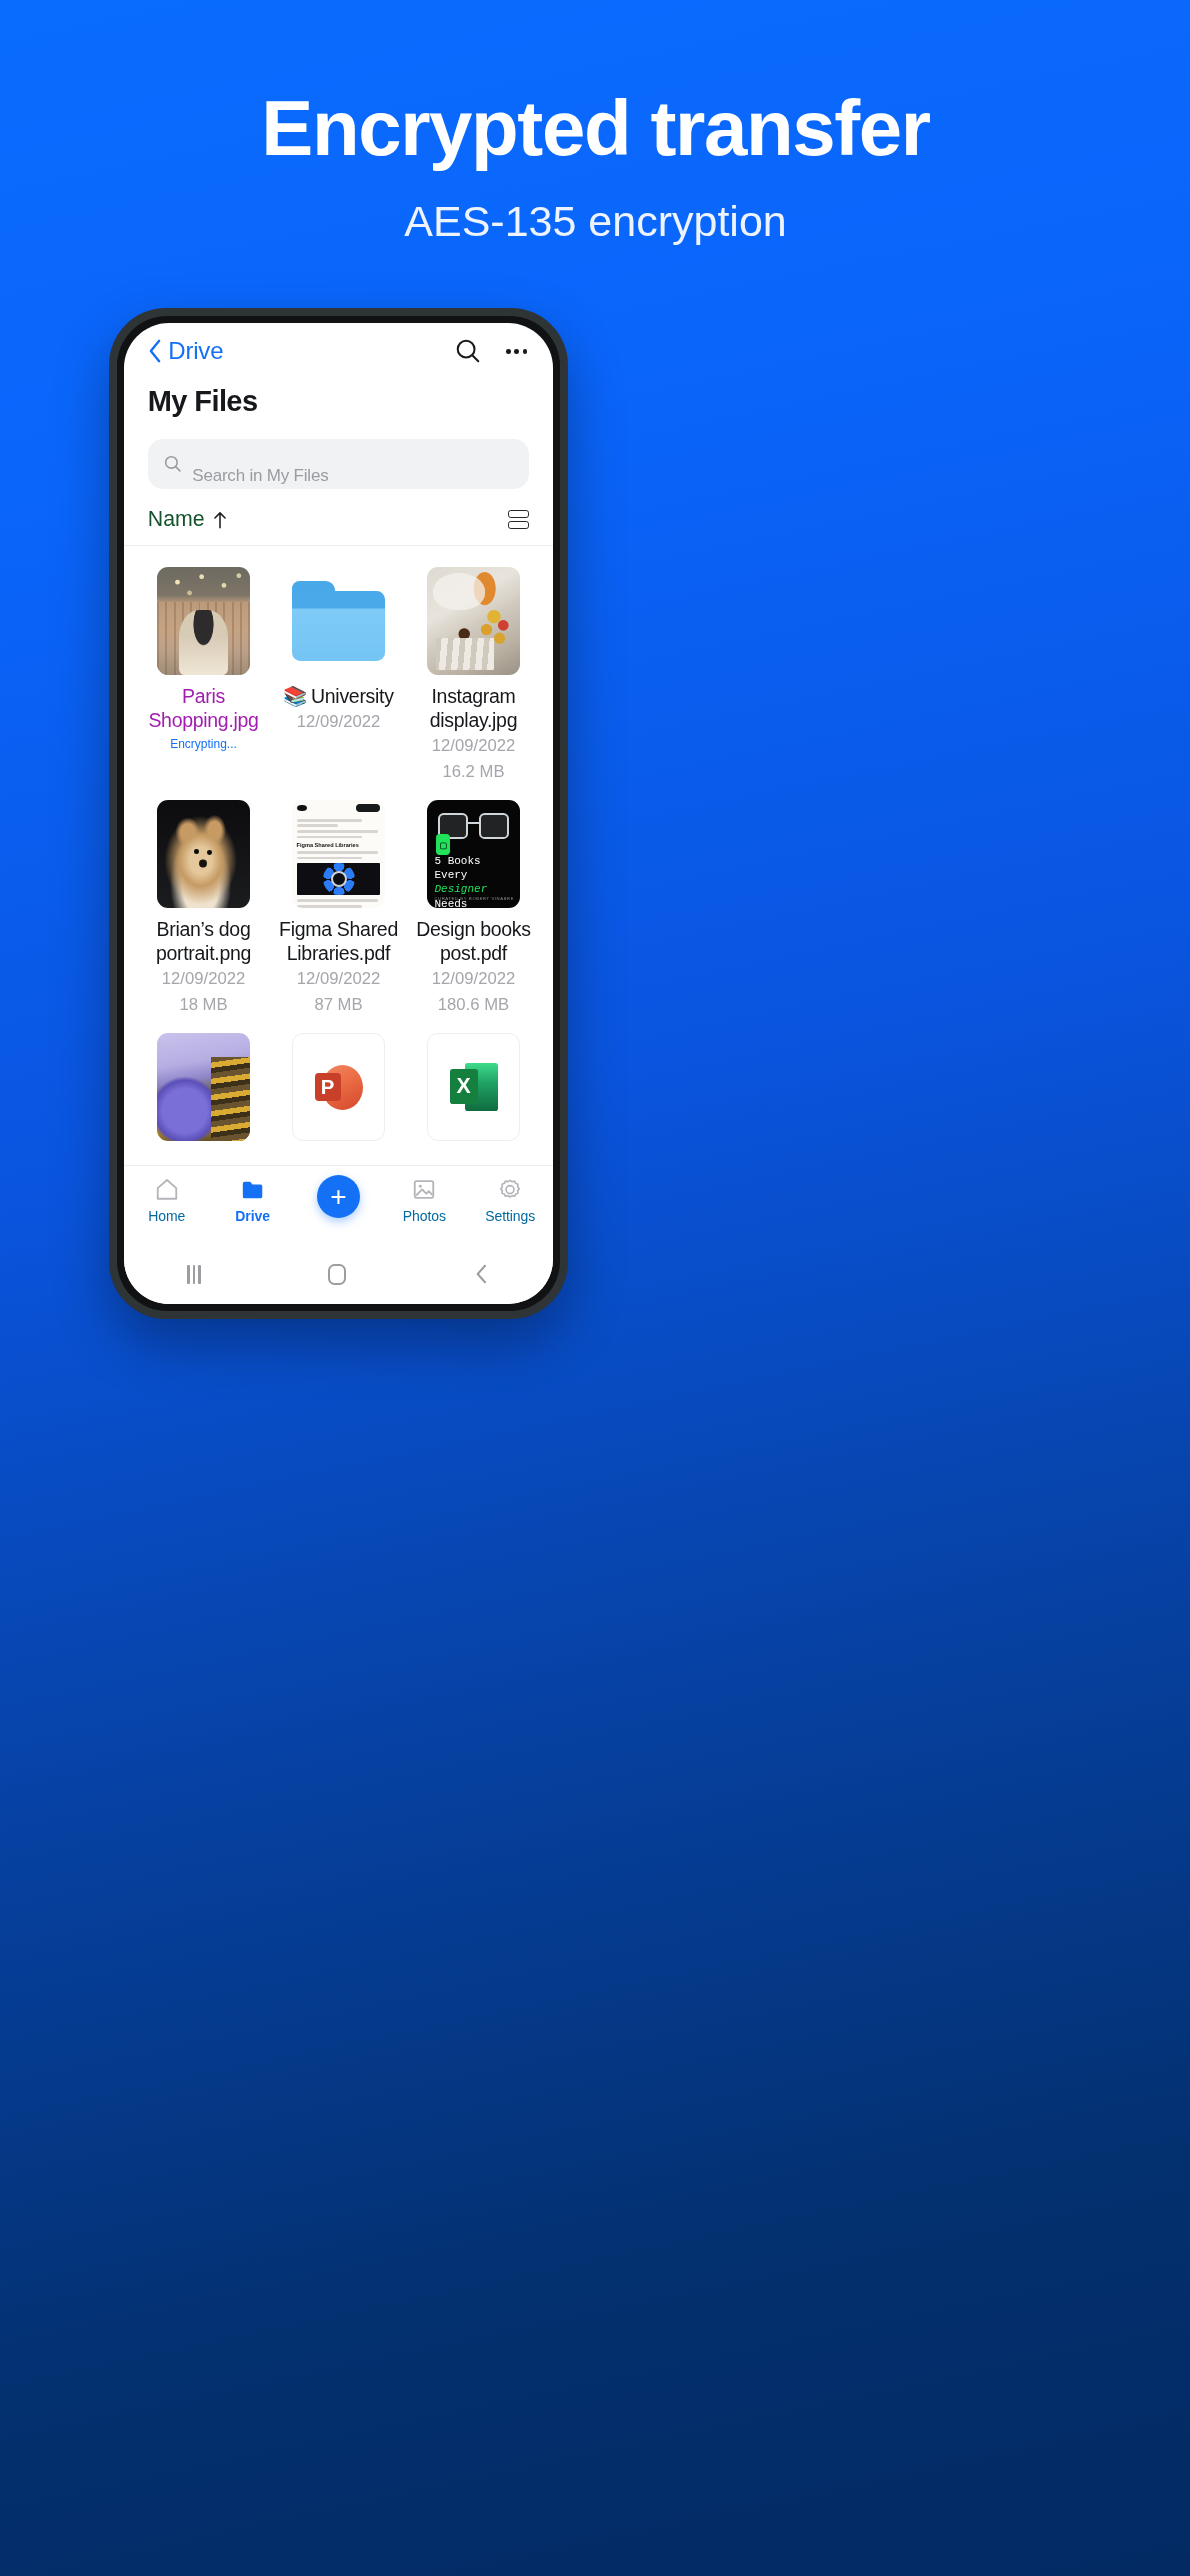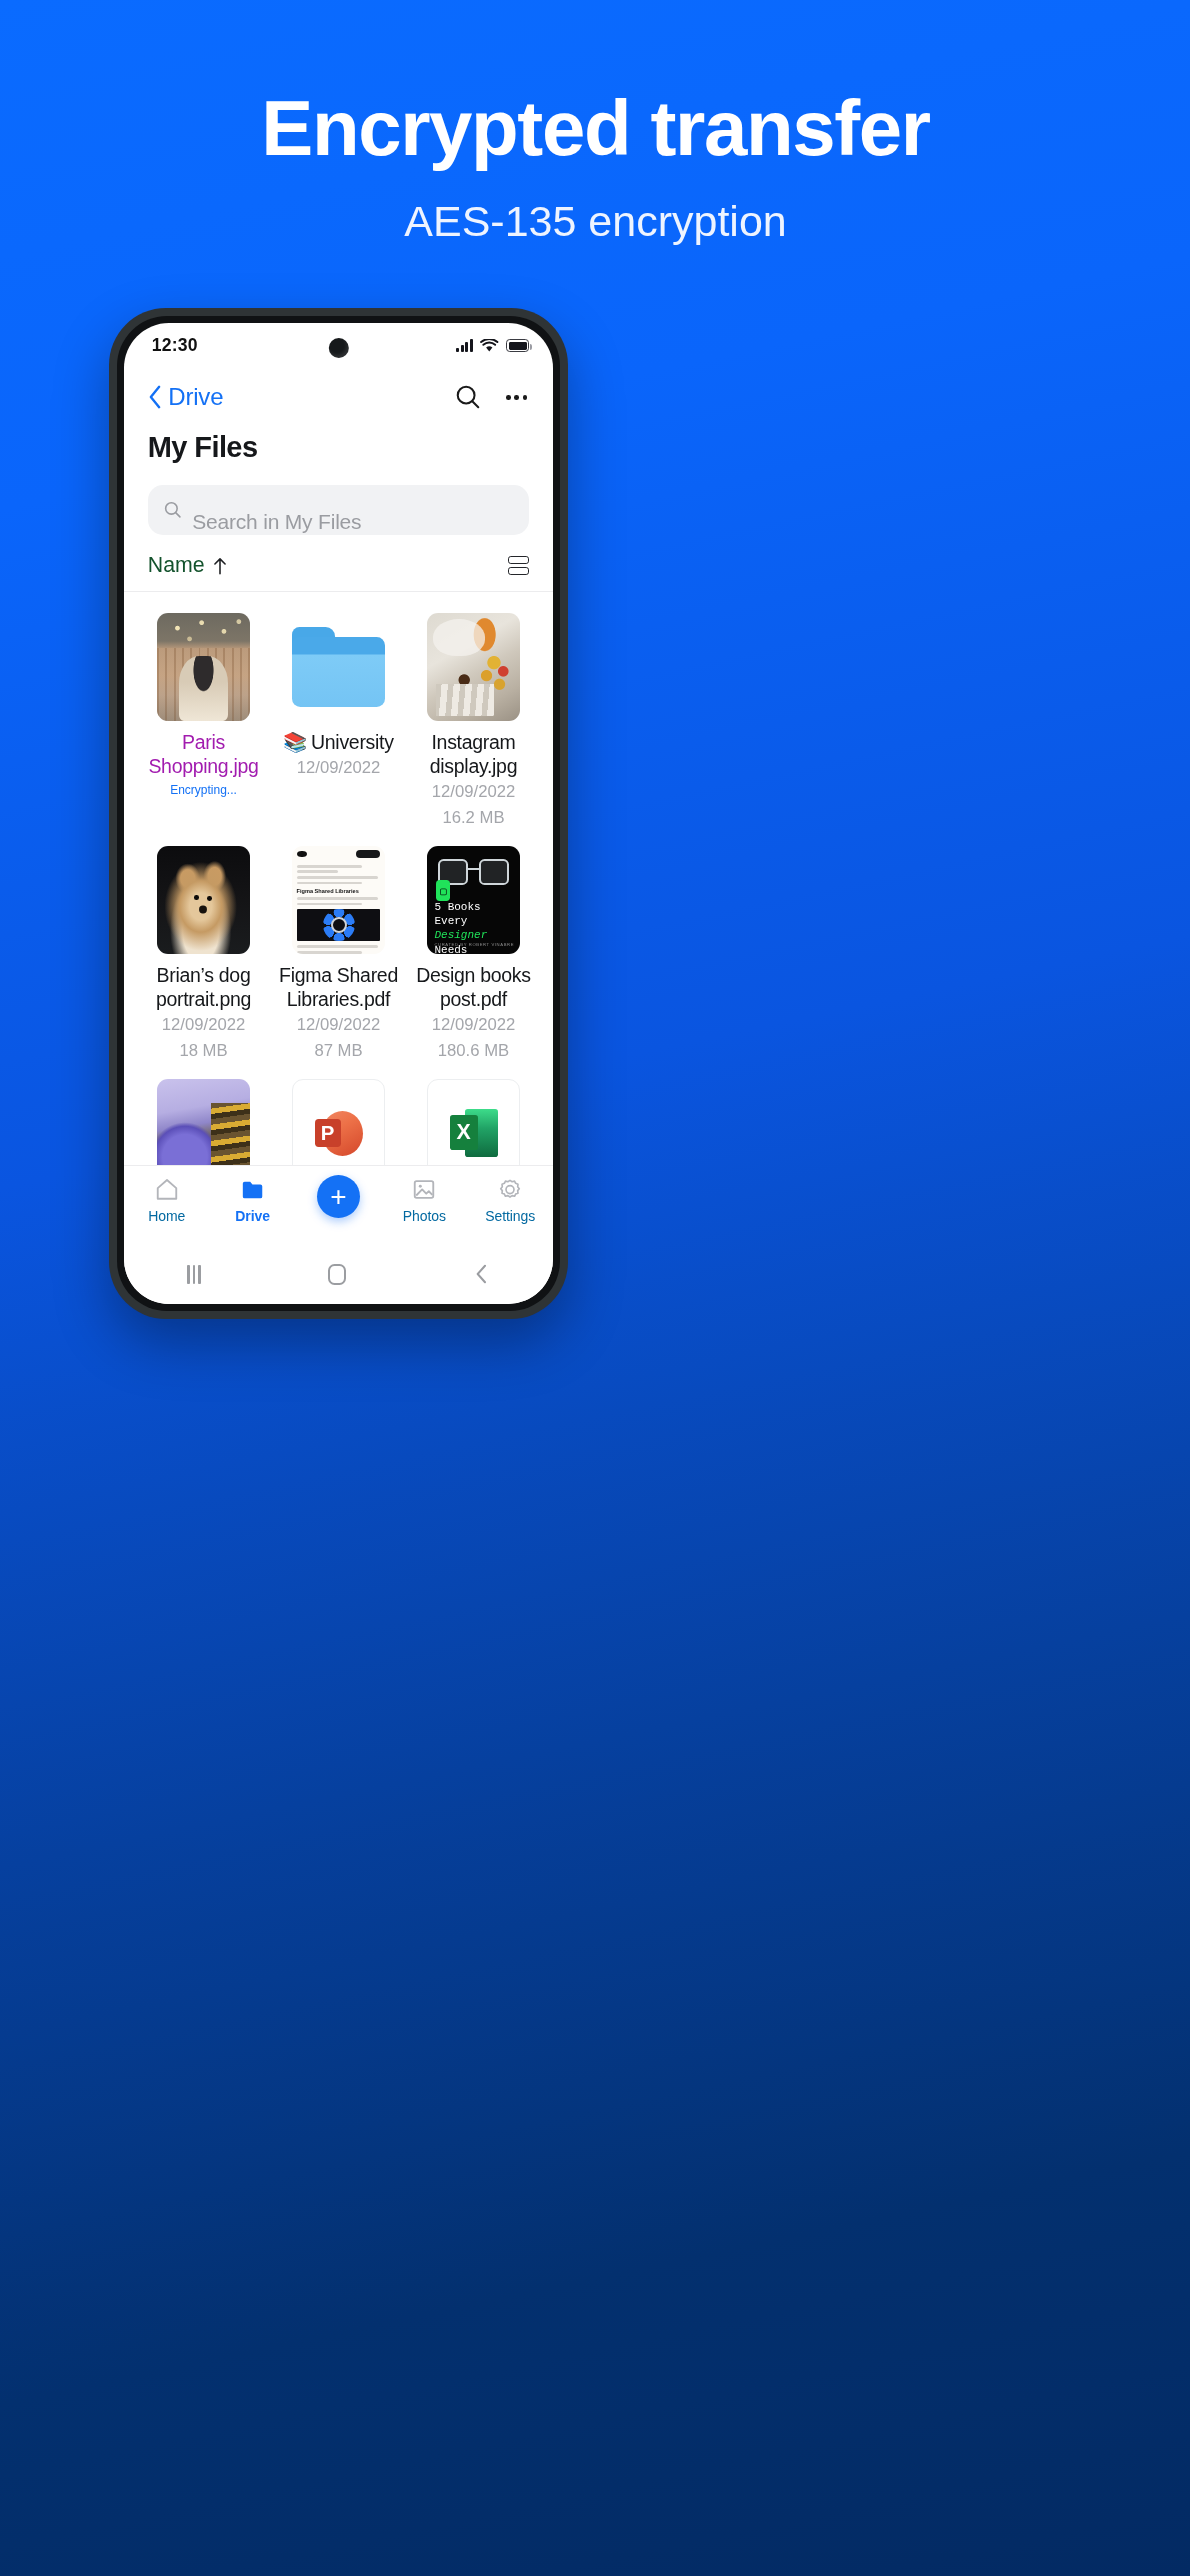--- a/index.html
+++ b/index.html
@@ -69,21 +69,21 @@
   .page-title {
     font-size:29px; font-weight:600; color:#16181b; letter-spacing:-0.6px;
     padding:5.6px 24px 0 24px;
   }
   
   .search-wrap { padding:20.4px 24px 0 24px; }
   .search-box {
     height:50px; background:#f1f2f4; border-radius:15px; display:flex;
     align-items:center; gap:10.2px; padding:0 16.7px;
   }
-  .search-ph { color:#9a9ca1; font-size:21px; letter-spacing:-0.2px;margin-top:24px; }
+  .search-ph { color:#9a9ca1; font-size:17px; letter-spacing:-0.2px;margin-top:24px; }
   
   .sortrow {
     display:flex; align-items:center; justify-content:space-between;
     padding:18.5px 24px 13px 24px; border-bottom:0.9px solid #ececee;
   }
   .sort-label { font-size:21.3px; color:#14532d; display:flex; align-items:center; gap:8.3px; }
   .viewtoggle { display:flex; flex-direction:column; gap:2.8px; cursor:pointer; }
   .viewtoggle i { width:21.3px;height:8.3px;border:1.9px solid #24262a;border-radius:2.8px;display:block; }
   
   .filegrid {
@@ -272,40 +272,20 @@
 
 <div class="promo">
   <div class="promo-title">Encrypted transfer</div>
   <div class="promo-sub">AES-135 encryption</div>
 </div>
 
 <div class="phone">
 <div class="phone-inner">
 <div class="screen">
 
-  <div class="statusbar">
-    <div class="clock">12:30</div>
-    <div class="punchhole"></div>
-    <div class="status-icons">
-      <span class="bars">
-              <i></i>
-              <i></i>
-              <i></i>
-              <i></i>
-            </span>
-      <svg width="18.5" height="14" viewBox="0 0 20 15">
-        <path d="M10 13.4 L6.6 9.2 a5.3 5.3 0 0 1 6.8 0 Z" fill="#15161c"></path>
-        <path d="M3.6 6.2 a9.6 9.6 0 0 1 12.8 0" stroke="#15161c" stroke-width="2.1" fill="none" stroke-linecap="round"></path>
-        <path d="M1.2 3.2 a13.5 13.5 0 0 1 17.6 0" stroke="#15161c" stroke-width="2.1" fill="none" stroke-linecap="round"></path>
-      </svg>
-      <span class="battery">
-              <i></i>
-            </span>
-    </div>
-  </div>
 
   <div class="navbar">
     <div class="back">
       <svg width="14" height="24" viewBox="0 0 15 26">
         <path d="M12 2 L3 13 L12 24" stroke="#1471f5" stroke-width="2.6" fill="none" stroke-linecap="round" stroke-linejoin="round"></path>
       </svg>
       <span class="back-label">Drive</span>
     </div>
     <div class="nav-actions">
       <svg width="28" height="28" viewBox="0 0 30 30">

